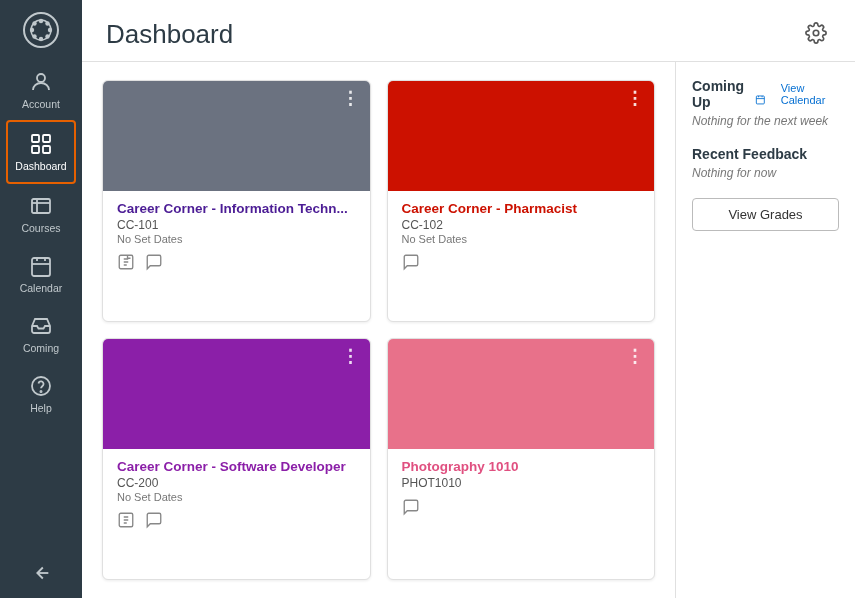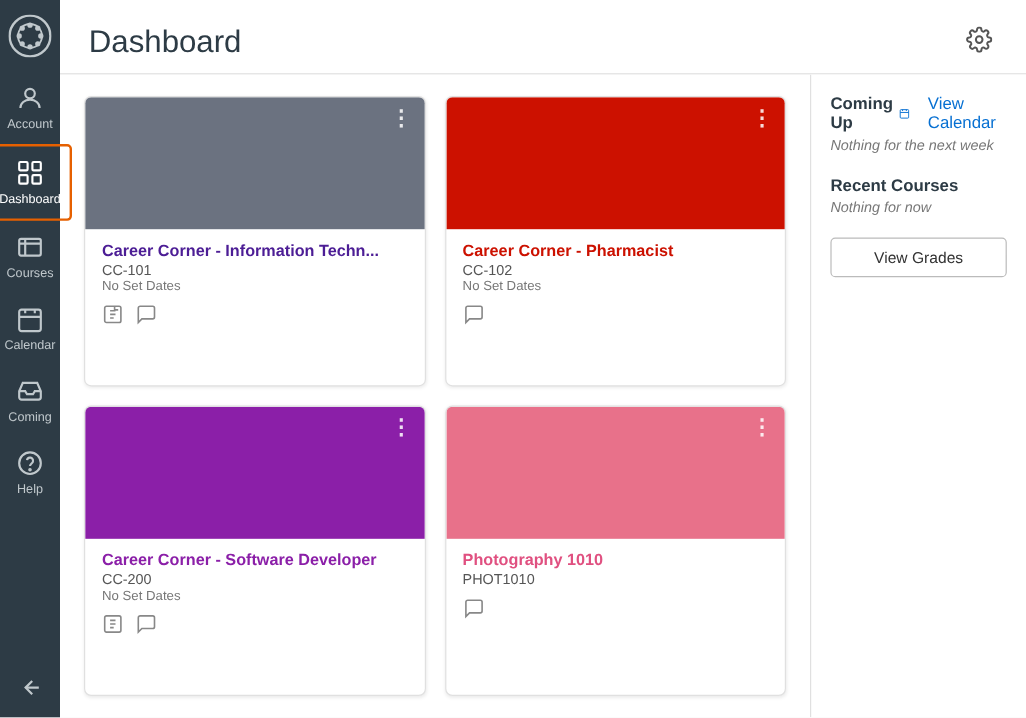--- a/index.html
+++ b/index.html
@@ -1,20 +1,20 @@
 <!DOCTYPE html>
 <html><head>
   <meta charset="utf-8">
   <style>
     * { box-sizing: border-box; margin: 0; padding: 0; }
     body { font-family: 'Segoe UI', Arial, sans-serif; background: #f5f5f5; display: flex; height: 598px; width: 855px; overflow: hidden; }
 
     
     .sidebar {
-      width: 50px;
+      width: 82px;
       background: #2d3b45;
       display: flex;
       flex-direction: column;
       align-items: center;
       padding-top: 0;
       flex-shrink: 0;
       height: 598px;
     }
     .sidebar-logo {
       width: 70px;
@@ -113,21 +113,21 @@
       padding: 16px 16px;
       background: #fff;
       flex-shrink: 0;
     }
     .right-section { margin-bottom: 18px; }
     .right-section-header {
       display: flex; align-items: center; justify-content: space-between;
       margin-bottom: 4px;
     }
     .right-section-title { font-size: 14px; font-weight: 700; color: #2d3b45; }
-    .view-calendar-link { font-size: 14px; color: #0770d2; text-decoration: none; display: flex; align-items: center; gap: 15px; }
+    .view-calendar-link { font-size: 11px; color: #0770d2; text-decoration: none; display: flex; align-items: flex-end; gap: 15px; }
     .right-section-empty { font-size: 12px; color: #777; font-style: italic; }
     .view-grades-btn {
       display: block; width: 100%; padding: 8px 0;
       background: #fff; border: 1px solid #bbb;
       border-radius: 4px; text-align: center;
       font-size: 13px; color: #333; cursor: pointer; margin-top: 10px;
     }
   </style>
 </head>
 <body>
@@ -312,21 +312,21 @@
               <line x1="16" y1="4" x2="16" y2="7"></line>
             </svg>
             <span>View Calendar</span>
           </a>
         </div>
         <div class="right-section-empty">Nothing for the next week</div>
       </div>
 
       <div class="right-section">
         <div class="right-section-header">
-          <span class="right-section-title">Recent Courses</span>
+          <span class="right-section-title">Recent Feedback</span>
         </div>
         <div class="right-section-empty">Nothing for now</div>
       </div>
 
       <button class="view-grades-btn">View Grades</button>
     </aside>
   </div>
 </div>
 
 </body></html>

